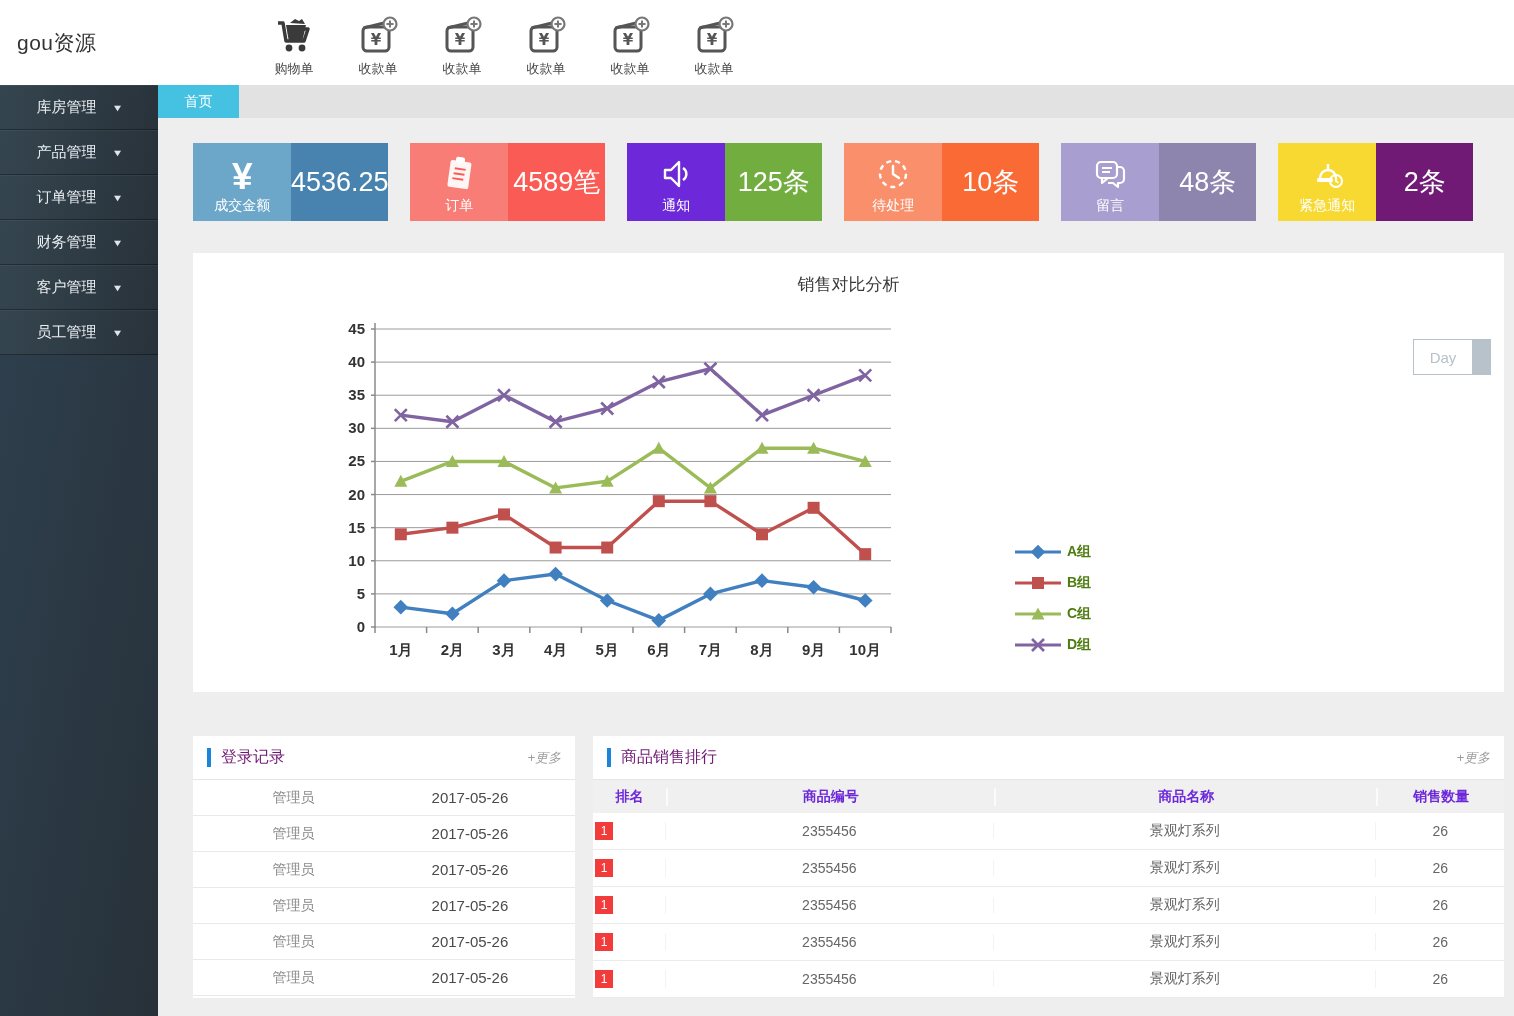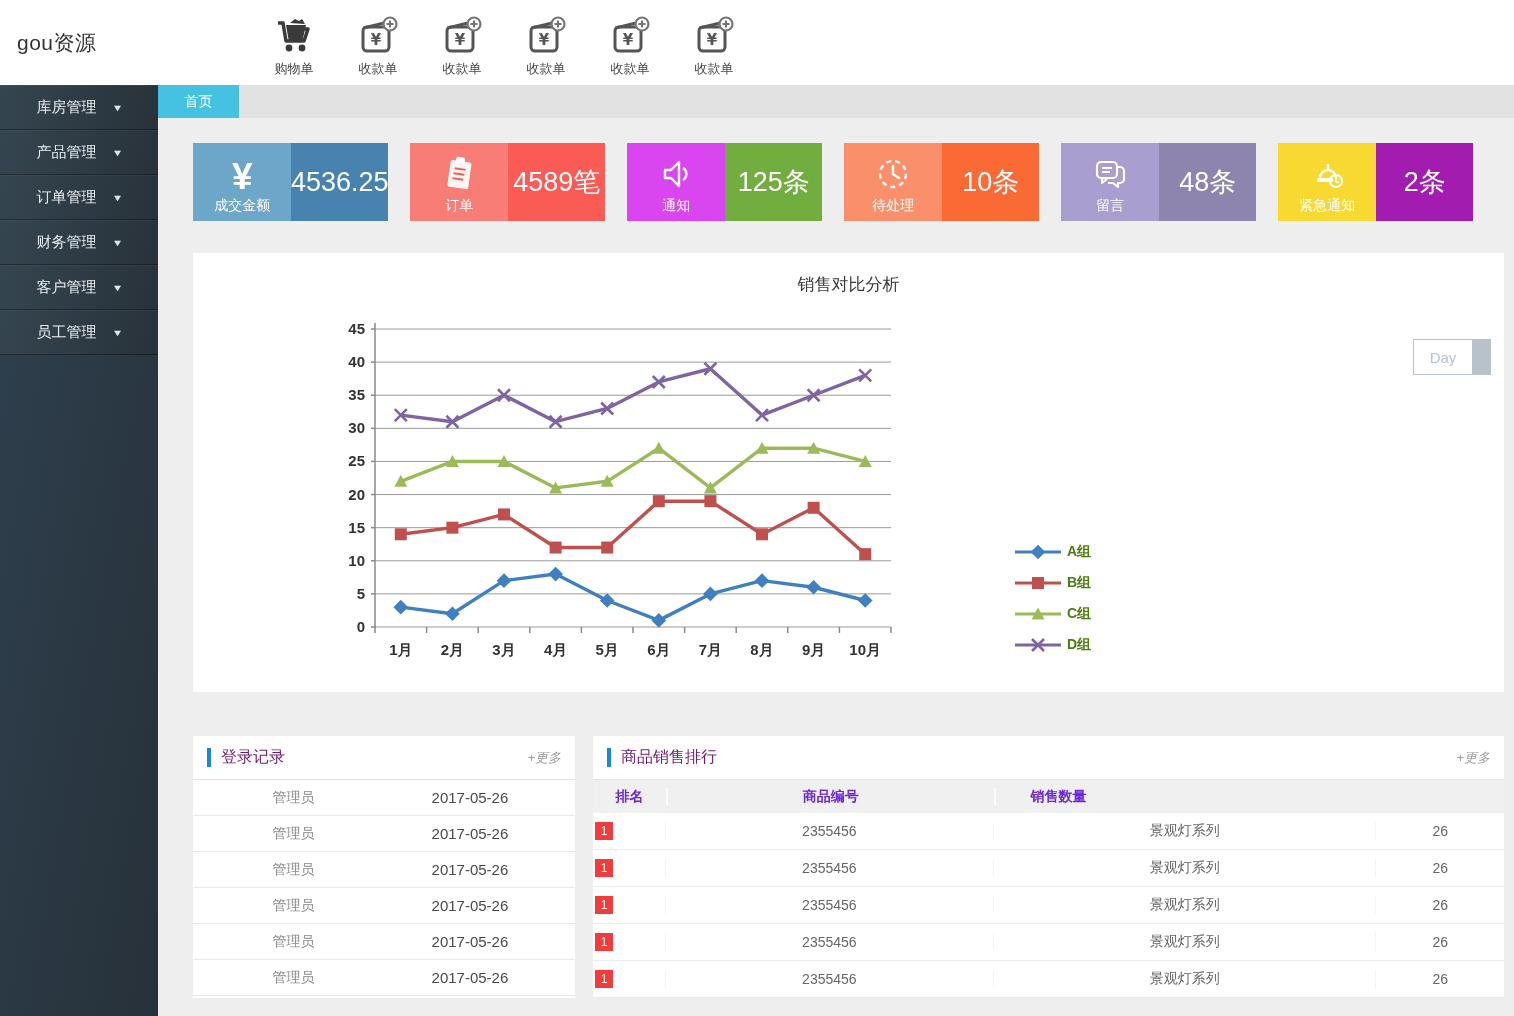--- a/index.html
+++ b/index.html
@@ -213,21 +213,21 @@
               <span class="card-icon"><svg width="40" height="40" viewBox="0 0 40 40">
                   <rect x="10" y="7" width="21" height="27" rx="2" transform="rotate(8 20 20)" fill="#fff" opacity=".92"></rect>
                   <rect x="15" y="3" width="9" height="6" rx="2" transform="rotate(8 20 20)" fill="#fff"></rect>
                   <path d="M15 15 h11 M14.5 20 h11 M14 25 h11" stroke="#fa5b55" stroke-width="2" transform="rotate(8 20 20)"></path>
                 </svg></span>
               <div class="card-label">订单</div>
             </div>
             <div class="card-right" style="background: rgb(250, 91, 85);">4589笔</div>
           </div>
           <div class="card">
-            <div class="card-left" style="background: #d946ef;">
+            <div class="card-left" style="background: #6d28d9;">
               <span class="card-icon"><svg width="40" height="40" viewBox="0 0 40 40">
                   <path d="M9 16 h6 l8 -8 v24 l-8 -8 h-6 z" fill="none" stroke="#fff" stroke-width="2.4" stroke-linejoin="round"></path>
                   <path d="M27 14 a7 7 0 0 1 0 12" fill="none" stroke="#fff" stroke-width="2.4"></path>
                 </svg></span>
               <div class="card-label">通知</div>
             </div>
             <div class="card-right" style="background: rgb(114, 174, 63);">125条</div>
           </div>
           <div class="card">
             <div class="card-left" style="background: rgb(249, 144, 107);">
@@ -255,21 +255,21 @@
             <div class="card-left" style="background: rgb(248, 217, 50);">
               <span class="card-icon"><svg width="40" height="40" viewBox="0 0 40 40">
                   <path d="M13 24 a8 8 0 0 1 16 0" fill="none" stroke="#fff" stroke-width="2.4"></path>
                   <path d="M21 10 v6" stroke="#fff" stroke-width="2.4"></path>
                   <rect x="10" y="24" width="16" height="4" rx="1.5" fill="#fff"></rect>
                   <circle cx="29" cy="27" r="6" fill="none" stroke="#fff" stroke-width="2"></circle>
                   <path d="M29 24 v3.2 l2.4 1.6" fill="none" stroke="#fff" stroke-width="1.8"></path>
                 </svg></span>
               <div class="card-label">紧急通知</div>
             </div>
-            <div class="card-right" style="background: #a21caf;">2条</div>
+            <div class="card-right" style="background: #701a75;">2条</div>
           </div>
         </div>
 
       <div class="panel chart-panel">
         <div class="chart-title">销售对比分析</div>
         <div class="chart-svg" id="chart-host"><svg width="565" height="362" viewBox="0 0 565 362">
               <line x1="40" y1="312" x2="556" y2="312" stroke="#9b9b9b" stroke-width="1"></line>
               <line x1="36" y1="312" x2="40" y2="312" stroke="#8a8a8a" stroke-width="1.5"></line>
               <text x="30" y="317" text-anchor="end" font-size="15" font-weight="bold" fill="#333">0</text>
               <line x1="40" y1="278.8888888888889" x2="556" y2="278.8888888888889" stroke="#9b9b9b" stroke-width="1"></line>
@@ -439,20 +439,21 @@
 
         <div class="panel sales-panel">
           <div class="panel-head">
             <span class="head-bar"></span>
             <span class="panel-title">商品销售排行</span>
             <span class="more-link">+更多</span>
           </div>
           <div class="sales-header" id="sales-head">
               <div class="hcell c-rank" style="text-align: center;">排名</div>
               <div class="hcell c-code">商品编号</div>
+              <div class="hcell c-name">商品名称</div>
               <div class="hcell c-qty">销售数量</div>
             </div>
           <div id="sales-rows">
               <div class="sales-row">
                 <div class="scell c-rank"><span class="rank-badge">1</span></div>
                 <div class="scell c-code">2355456</div>
                 <div class="scell c-name">景观灯系列</div>
                 <div class="scell c-qty">26</div>
               </div>
               <div class="sales-row">

